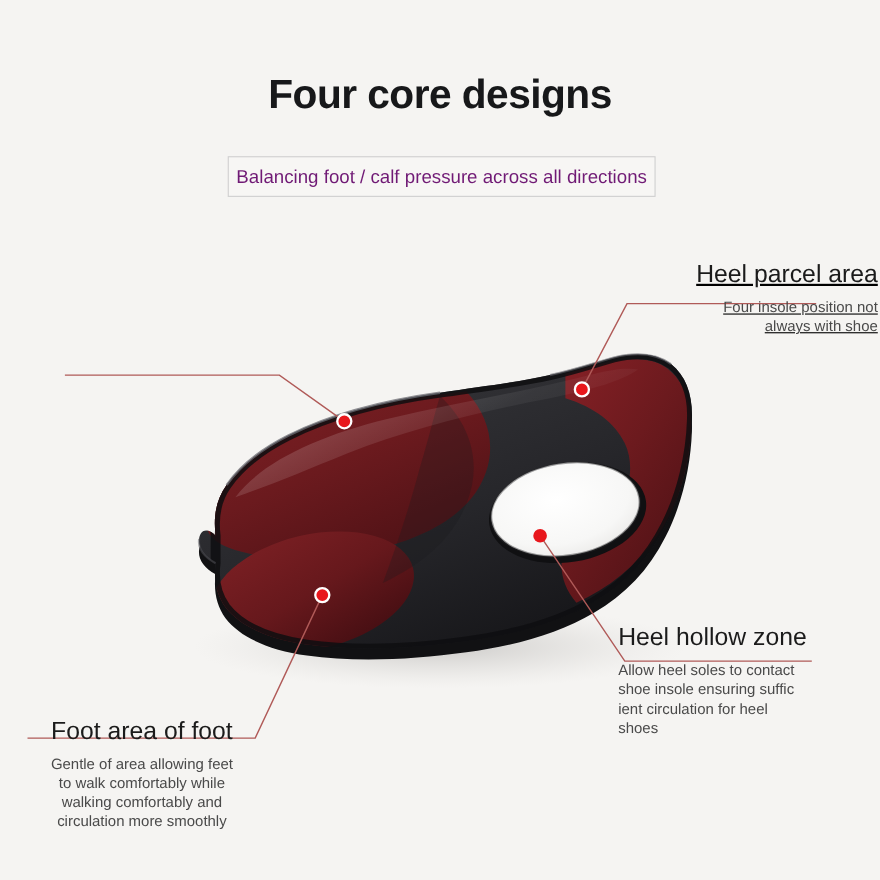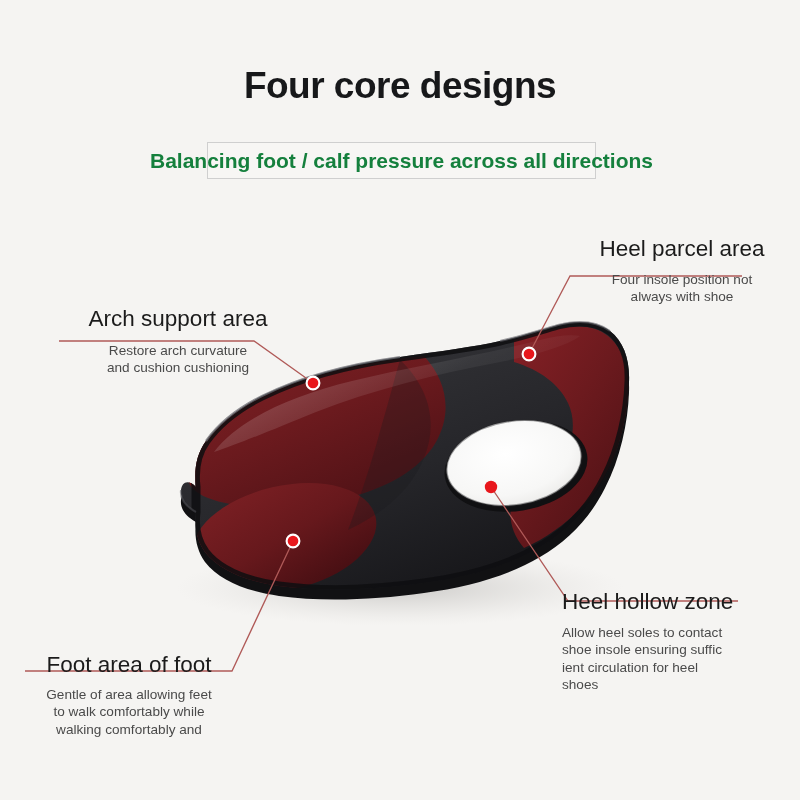--- a/index.html
+++ b/index.html
@@ -43,24 +43,23 @@
     width: 389px;
     height: 37px;
     border: 1px solid #cfcfcf;
     background: #f7f6f4;
     box-sizing: border-box;
     display: flex;
     align-items: center;
     justify-content: center;
   }
   .subtitle-text {
-    font-size: 21px;
-    color: #15803d;
+    font-size: 17px;
+    color: #701a75;
     white-space: nowrap;
-    font-weight: bold;
   }
 
   
   .anno { position: absolute; }
   .anno-title {
     font-size: 22.5px;
     color: #1b1b1b;
     line-height: 1.15;
     white-space: nowrap;
   }
@@ -68,27 +67,27 @@
     font-size: 13.6px;
     color: #4a4a4a;
     line-height: 1.28;
     margin-top: 8px;
   }
   .anno-body div { white-space: nowrap; }
 
   .a-arch       { left: 52px;  top: 306px; text-align: center; width: 252px; }
   .a-arch .anno-body { margin-top: 10px; }
 
-  .a-heelparcel { left: 566px; top: 236px; text-align: center; width: 232px; }
+  .a-heelparcel { left: 566px; top: 236px; text-align: right; width: 232px; text-decoration: underline; }
   .a-heelparcel .anno-body { margin-top: 9px; }
 
   .a-footarea   { left: 18px;  top: 652px; text-align: center; width: 222px; }
   .a-footarea .anno-body { }
 
-  .a-heelhollow { left: 562px; top: 566px; text-align: left; width: 234px; margin-top: 23px; }
+  .a-heelhollow { left: 562px; top: 566px; text-align: left; width: 234px; }
   .a-heelhollow .anno-body { margin-top: 9px; }
 
   
   #artwork, #leaders {
     position: absolute;
     left: 0; top: 0;
     width: 800px;
     height: 800px;
   }
   #leaders { pointer-events: none; }
@@ -290,42 +289,36 @@
       <circle cx="491" cy="487" r="6.2" fill="#e8171c"></circle>
     </g>
   </svg>
 
   <div class="page-title">Four core designs</div>
 
   <div class="subtitle-box">
     <span class="subtitle-text">Balancing foot / calf pressure across all directions</span>
   </div>
 
-  <div class="anno a-arch">
-    <div class="anno-title">Arch support area</div>
-    <div class="anno-body">
-      <div>Restore arch curvature</div>
-      <div>and cushion cushioning</div>
-    </div>
-  </div>
 
   <div class="anno a-heelparcel">
     <div class="anno-title">Heel parcel area</div>
     <div class="anno-body">
       <div>Four insole position not</div>
       <div>always with shoe</div>
     </div>
   </div>
 
   <div class="anno a-footarea">
     <div class="anno-title">Foot area of foot</div>
     <div class="anno-body">
       <div>Gentle of area allowing feet</div>
       <div>to walk comfortably while</div>
       <div>walking comfortably and</div>
+      <div>circulation more smoothly</div>
     </div>
   </div>
 
   <div class="anno a-heelhollow">
     <div class="anno-title">Heel hollow zone</div>
     <div class="anno-body">
       <div>Allow heel soles to contact</div>
       <div>shoe insole ensuring suffic</div>
       <div>ient circulation for heel</div>
       <div>shoes</div>

